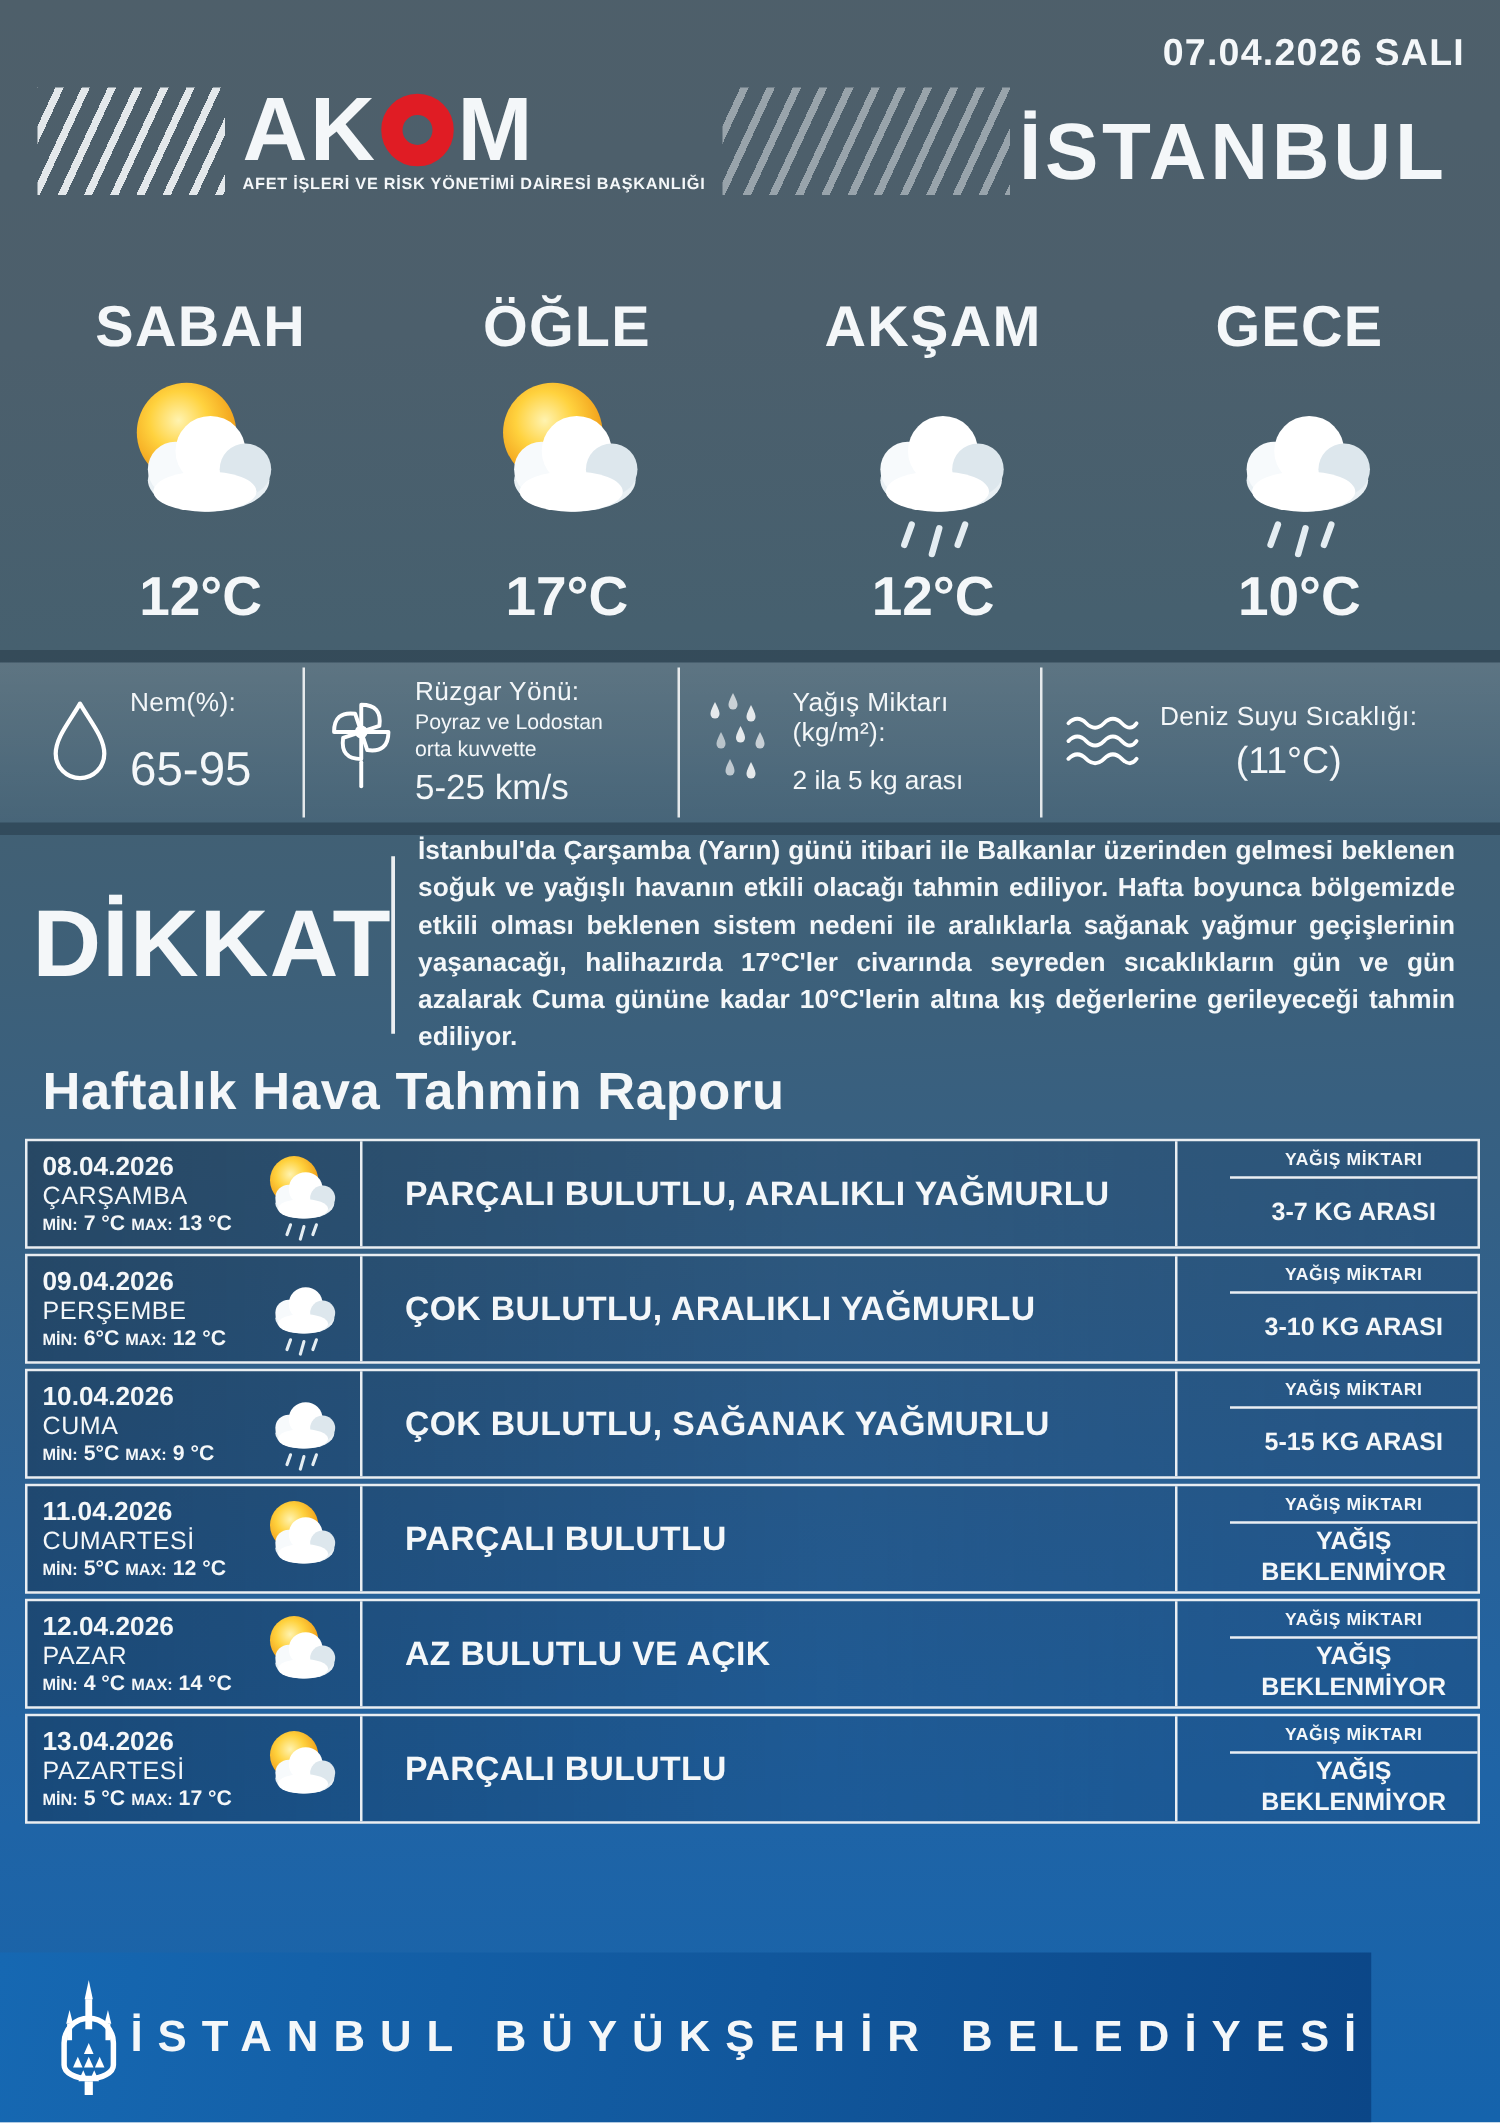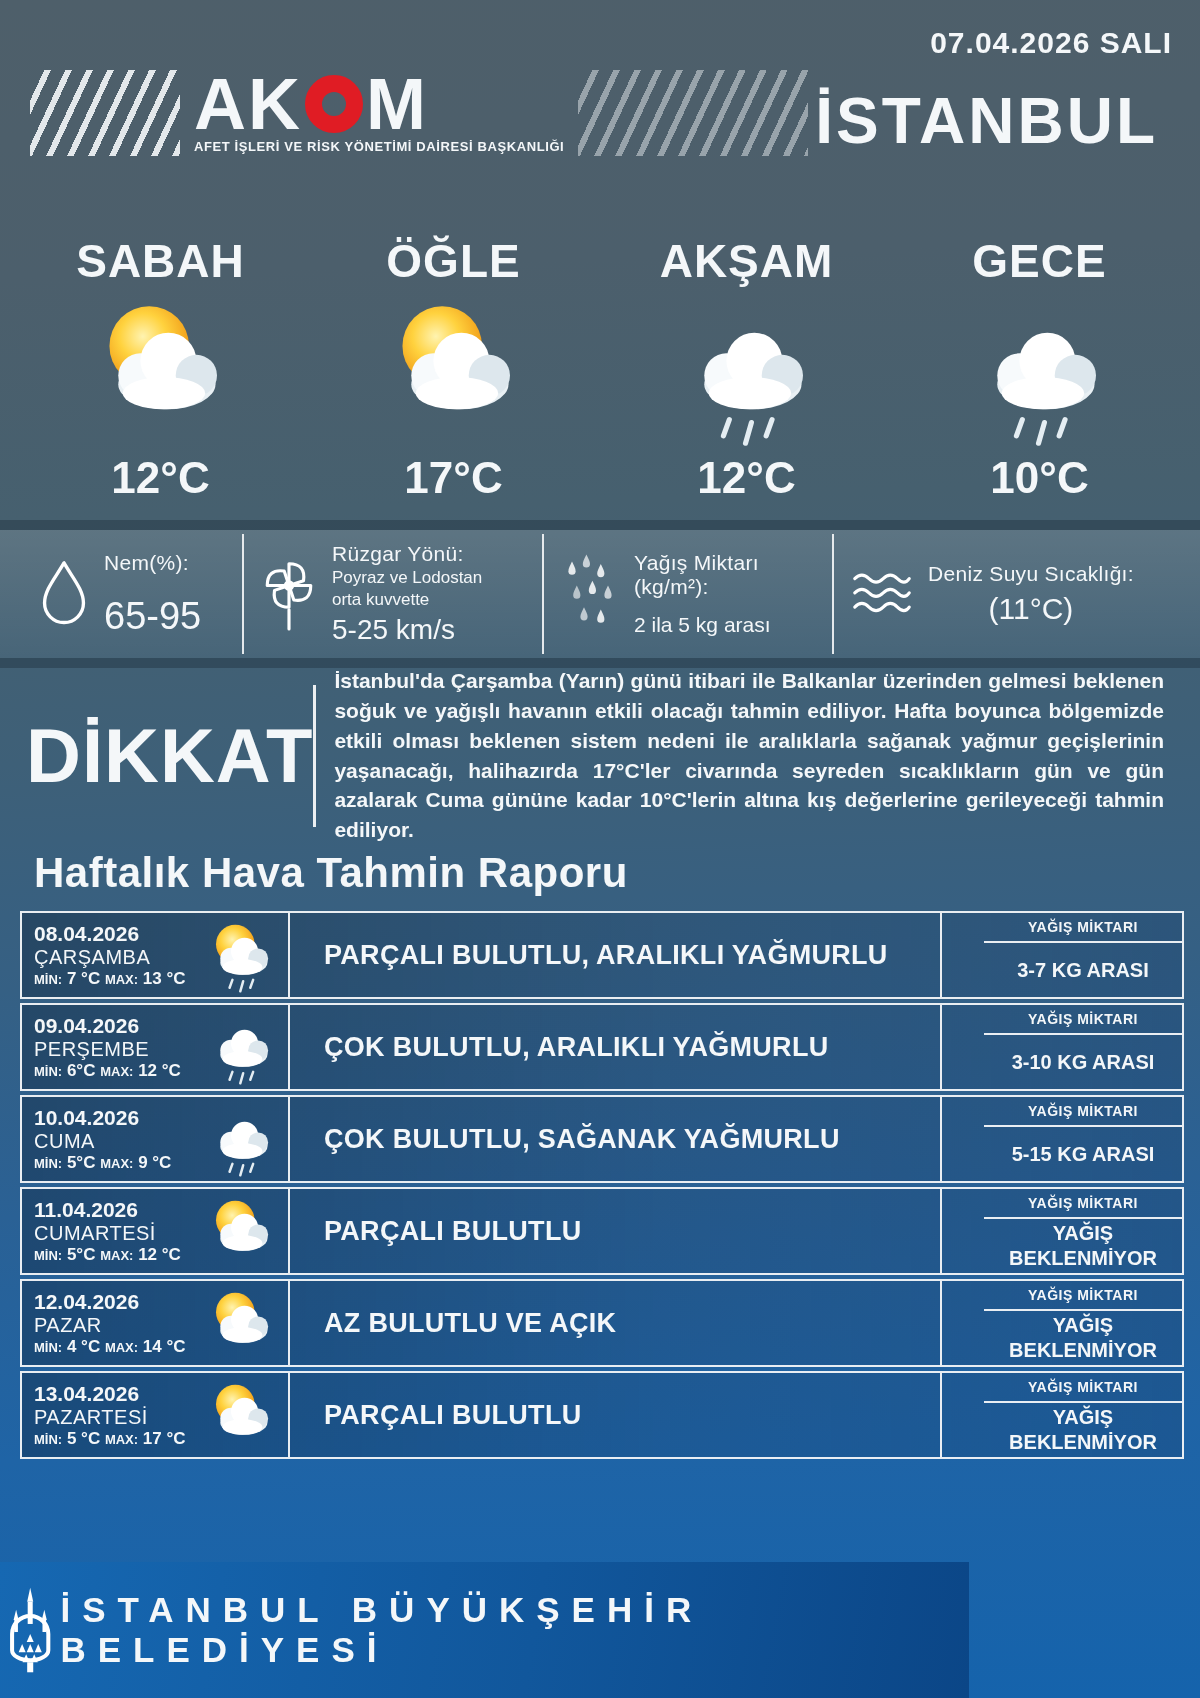--- a/index.html
+++ b/index.html
@@ -68,21 +68,21 @@
   .d-minmax .lbl { font-size:13px; font-weight:800; }
   .row-icon { position:absolute; right:6px; top:4px; width:82px; height:80px; }
   .cell-cond { flex:1; display:flex; align-items:center; padding-left:34px; font-size:27px; font-weight:800; letter-spacing:.3px; border-right:2px solid rgba(244,247,249,.95); }
   .cell-precip { flex:0 0 198px; display:flex; flex-direction:column; padding:0;margin-left:42px; }
   .precip-hdr { height:30px; border-bottom:2px solid rgba(244,247,249,.95); display:flex; align-items:center; justify-content:center;
                 font-size:14px; font-weight:800; letter-spacing:.5px; }
   .precip-val { flex:1; display:flex; align-items:center; justify-content:center; text-align:center;
                 font-size:20px; font-weight:700; line-height:1.25; padding:2px 8px; }
 
   
-  .footer { position:absolute; left:0; bottom:0; width:969px; height:136px;
+  .footer { position:absolute; left:0; bottom:0; width:1097px; height:136px;
             background:linear-gradient(100deg, #1668b2 0%, #11579c 55%, #0b4687 100%);
             display:flex; align-items:center; justify-content:flex-end; }
   .footer-org { font-size:35px; font-weight:800; letter-spacing:12px; }
 
   
   .wicon svg { width:100%; height:100%; display:block; }
   .wicon .g-sun, .wicon .g-cloud, .wicon .g-rain { display:none; }
   .wicon[data-icon*="sun"] .g-sun { display:inline; }
   .wicon[data-icon*="cloud"] .g-cloud { display:inline; }
   .wicon[data-icon*="rain"] .g-rain { display:inline; }

